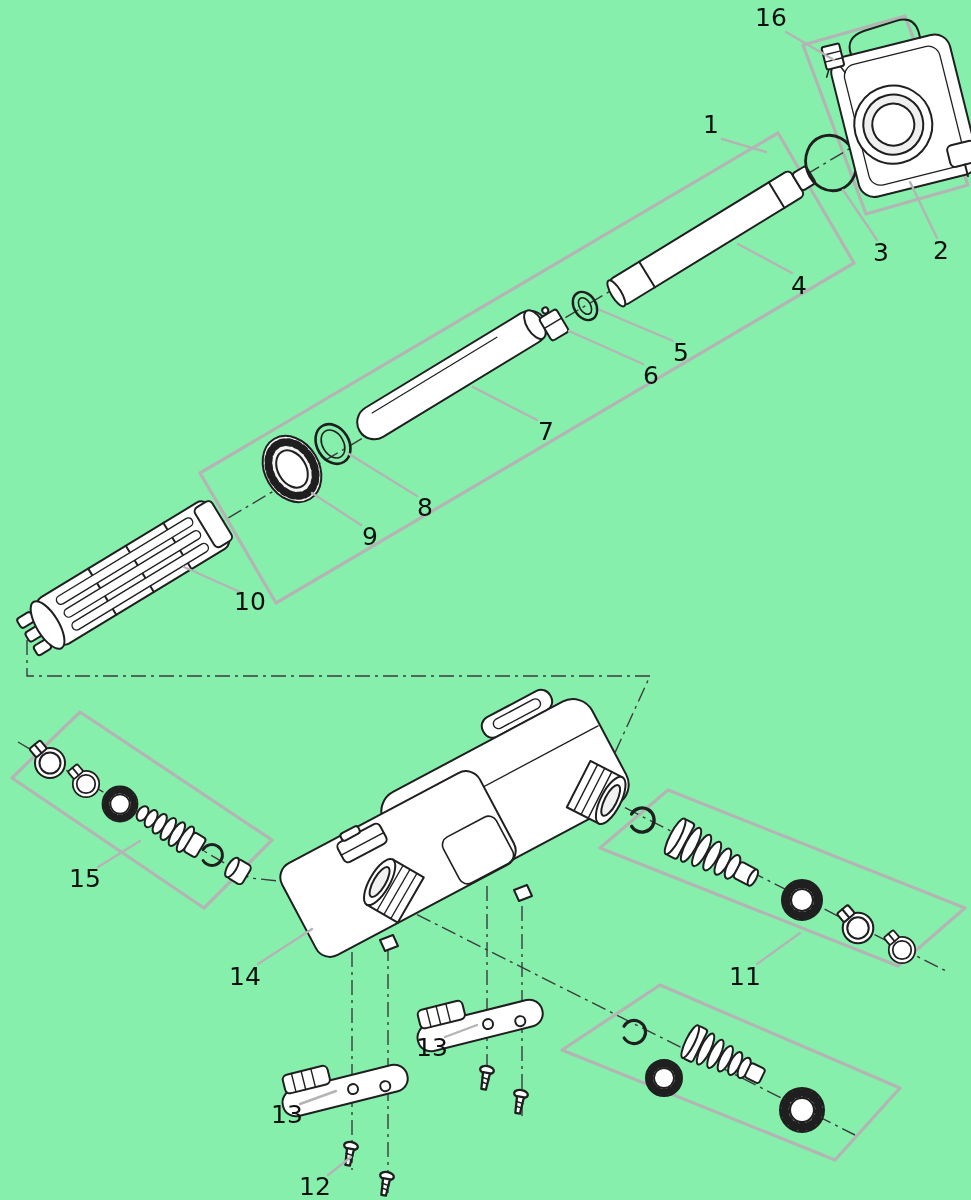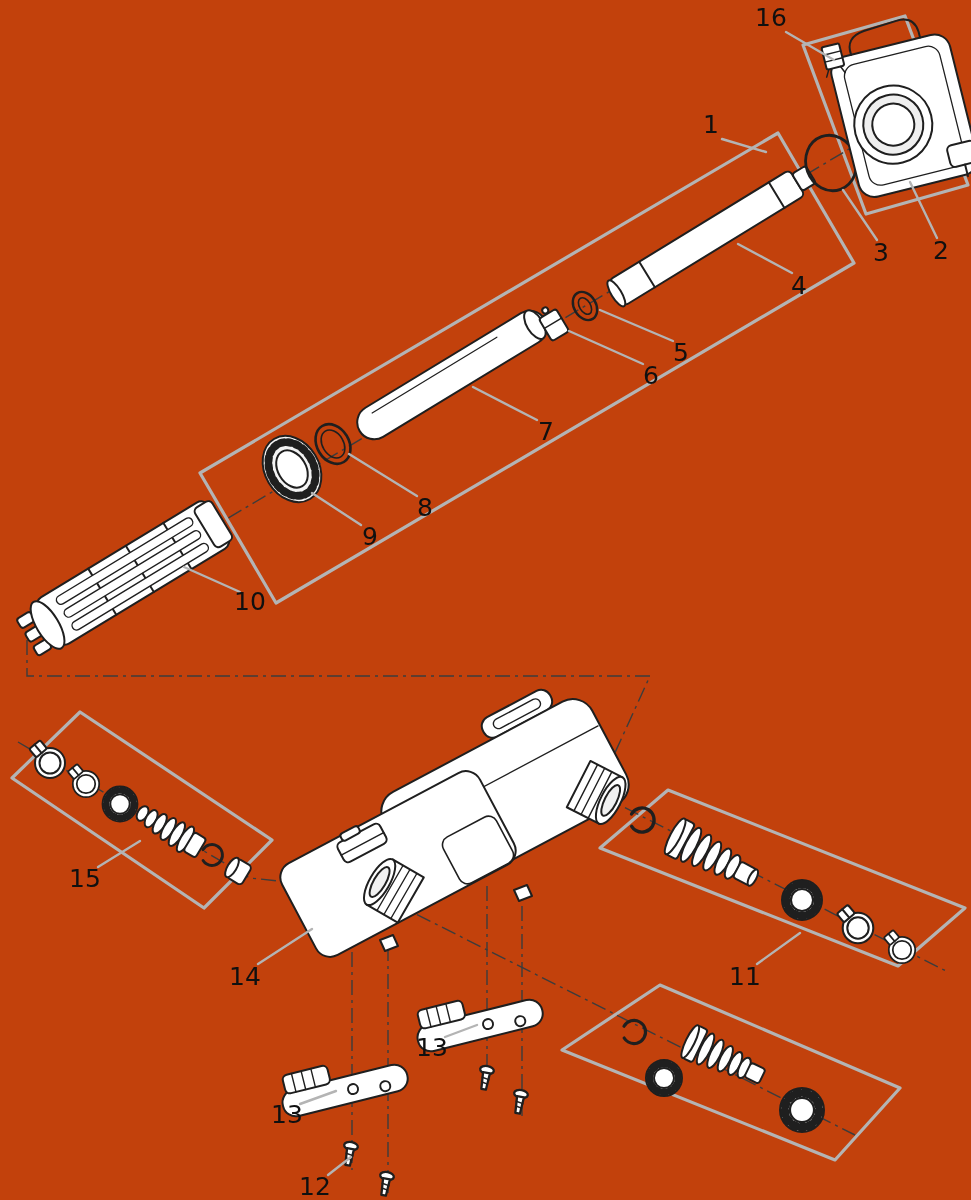--- a/index.html
+++ b/index.html
@@ -1,21 +1,21 @@
 <!DOCTYPE html>
 <html><head>
 <meta charset="utf-8">
 <style>
   * { box-sizing: border-box; }
   html, body { margin: 0; padding: 0; background: #ffffff; }
   .page {
     position: relative;
     width: 971px;
     height: 1200px;
-    background: #c2410c;
+    background: #86efac;
     font-family: "DejaVu Sans", sans-serif;
     overflow: hidden;
   }
   svg { display: block; }
   g.part, use.part {
     stroke: #1f1f1f;
     stroke-width: 2;
     fill: #ffffff;
     stroke-linejoin: round;
     stroke-linecap: round;

